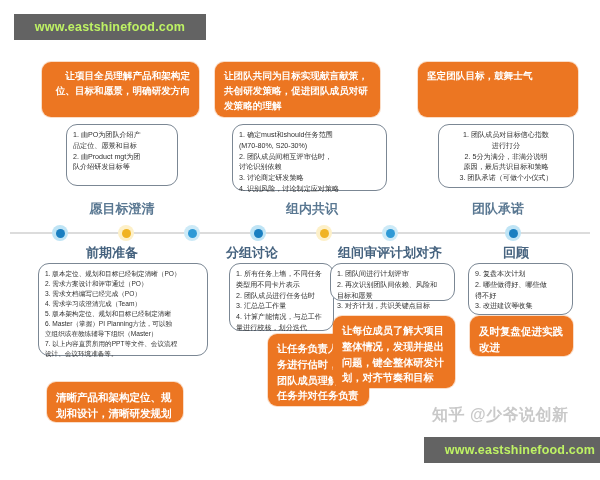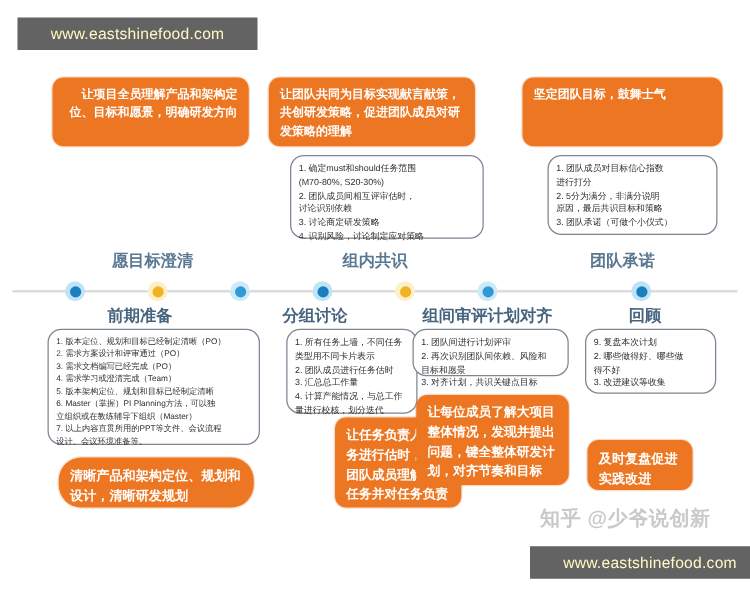--- a/index.html
+++ b/index.html
@@ -9,23 +9,23 @@
     font-family:"Liberation Sans","DejaVu Sans",sans-serif;
     position:relative;overflow:hidden;
     color:#333;
   }
   #stage{position:absolute;left:0;top:0;width:600px;height:480px;}
 
   
   .wm-banner{
     position:absolute;
     background:#636363;
-    color:#fef9c3;
+    color:#bef264;
     font-size:12.5px;
-    font-weight:normal;
+    font-weight:bold;
     letter-spacing:.2px;
     display:flex;align-items:center;justify-content:center;
     padding:0 10px;
   }
   #wm-top{left:14px;top:14px;width:172px;height:26px;}
   #wm-bottom{left:424px;top:437px;width:172px;height:26px;}
   #wm-zhihu{
     position:absolute;left:432px;top:405px;
     font-size:16px;color:#c9c9c9;font-weight:bold;
     letter-spacing:.5px;white-space:nowrap;
@@ -97,40 +97,46 @@
   <div class="wm-banner" id="wm-top">www.eastshinefood.com</div>
   <div class="wm-banner" id="wm-bottom">www.eastshinefood.com</div>
   <div id="wm-zhihu">知乎 @少爷说创新</div>
 
   <div class="orange-box" style="left:42px;top:62px;width:157px;height:55px;text-align:right;">让项目全员理解产品和架构定位、目标和愿景，明确研发方向</div>
 
   <div class="orange-box" style="left:215px;top:62px;width:165px;height:55px;">让团队共同为目标实现献言献策，共创研发策略，促进团队成员对研发策略的理解</div>
 
   <div class="orange-box" style="left:418px;top:62px;width:160px;height:55px;">坚定团队目标，鼓舞士气</div>
 
+  <div class="white-box" style="left:66px;top:124px;width:112px;height:62px;">
+    <div class="ln">1. 由PO为团队介绍产</div>
+    <div class="ln">品定位、愿景和目标</div>
+    <div class="ln">2. 由Product mgt为团</div>
+    <div class="ln">队介绍研发目标等</div>
+  </div>
 
   <div class="white-box" style="left:232px;top:124px;width:155px;height:67px;">
     <div class="ln">1. 确定must和should任务范围</div>
     <div class="ln">(M70-80%, S20-30%)</div>
     <div class="ln">2. 团队成员间相互评审估时，</div>
     <div class="ln">讨论识别依赖</div>
     <div class="ln">3. 讨论商定研发策略</div>
     <div class="ln">4. 识别风险，讨论制定应对策略</div>
   </div>
 
-  <div class="white-box" style="left:438px;top:124px;width:136px;height:64px;">
+  <div class="white-box" style="left:438px;top:124px;width:136px;height:64px;text-align:center;">
     <div class="ln">1. 团队成员对目标信心指数</div>
     <div class="ln">进行打分</div>
     <div class="ln">2. 5分为满分，非满分说明</div>
     <div class="ln">原因，最后共识目标和策略</div>
     <div class="ln">3. 团队承诺（可做个小仪式）</div>
   </div>
 
   <div class="phase-label above" style="left:122px;top:200px;">愿目标澄清</div>
-  <div class="phase-label above" style="left:300px;top:200px;font-family:Liberation Serif, serif;">组内共识</div>
+  <div class="phase-label above" style="left:312px;top:200px;font-family:Liberation Serif, serif;">组内共识</div>
   <div class="phase-label above" style="left:498px;top:200px;">团队承诺</div>
 
   <div id="timeline-axis"></div>
   <div class="tl-dot blue" style="left:60px;top:233px;">
       <span class="core"></span>
     </div>
   <div class="tl-dot yellow" style="left:126px;top:233px;">
       <span class="core"></span>
     </div>
   <div class="tl-dot blue2" style="left:192px;top:233px;">
@@ -182,21 +188,21 @@
     <div class="ln">3. 对齐计划，共识关键点目标</div>
   </div>
 
   <div class="white-box" style="left:468px;top:263px;width:105px;height:52px;">
     <div class="ln">9. 复盘本次计划</div>
     <div class="ln">2. 哪些做得好、哪些做</div>
     <div class="ln">得不好</div>
     <div class="ln">3. 改进建议等收集</div>
   </div>
 
-  <div class="orange-box" style="left:47px;top:366px;width:156px;height:40px;font-size:10.5px;border-radius:18px;">清晰产品和架构定位、规划和设计，清晰研发规划</div>
+  <div class="orange-box" style="left:47px;top:382px;width:136px;height:40px;font-size:10.5px;">清晰产品和架构定位、规划和设计，清晰研发规划</div>
 
   <div class="orange-box" style="left:221px;top:334px;width:101px;height:72px;font-size:10.2px;margin-left:47px;">让任务负责人对任务进行估时，引导团队成员理解各自任务并对任务负责</div>
 
   <div class="orange-box" style="left:333px;top:316px;width:122px;height:72px;font-size:10.2px;">让每位成员了解大项目整体情况，发现并提出问题，键全整体研发计划，对齐节奏和目标</div>
 
-  <div class="orange-box" style="left:470px;top:316px;width:84px;height:40px;font-size:10.5px;margin-top:36px;">及时复盘促进实践改进</div>
+  <div class="orange-box" style="left:470px;top:316px;width:103px;height:40px;font-size:10.5px;">及时复盘促进实践改进</div>
 
 </div>
 
 </body></html>

